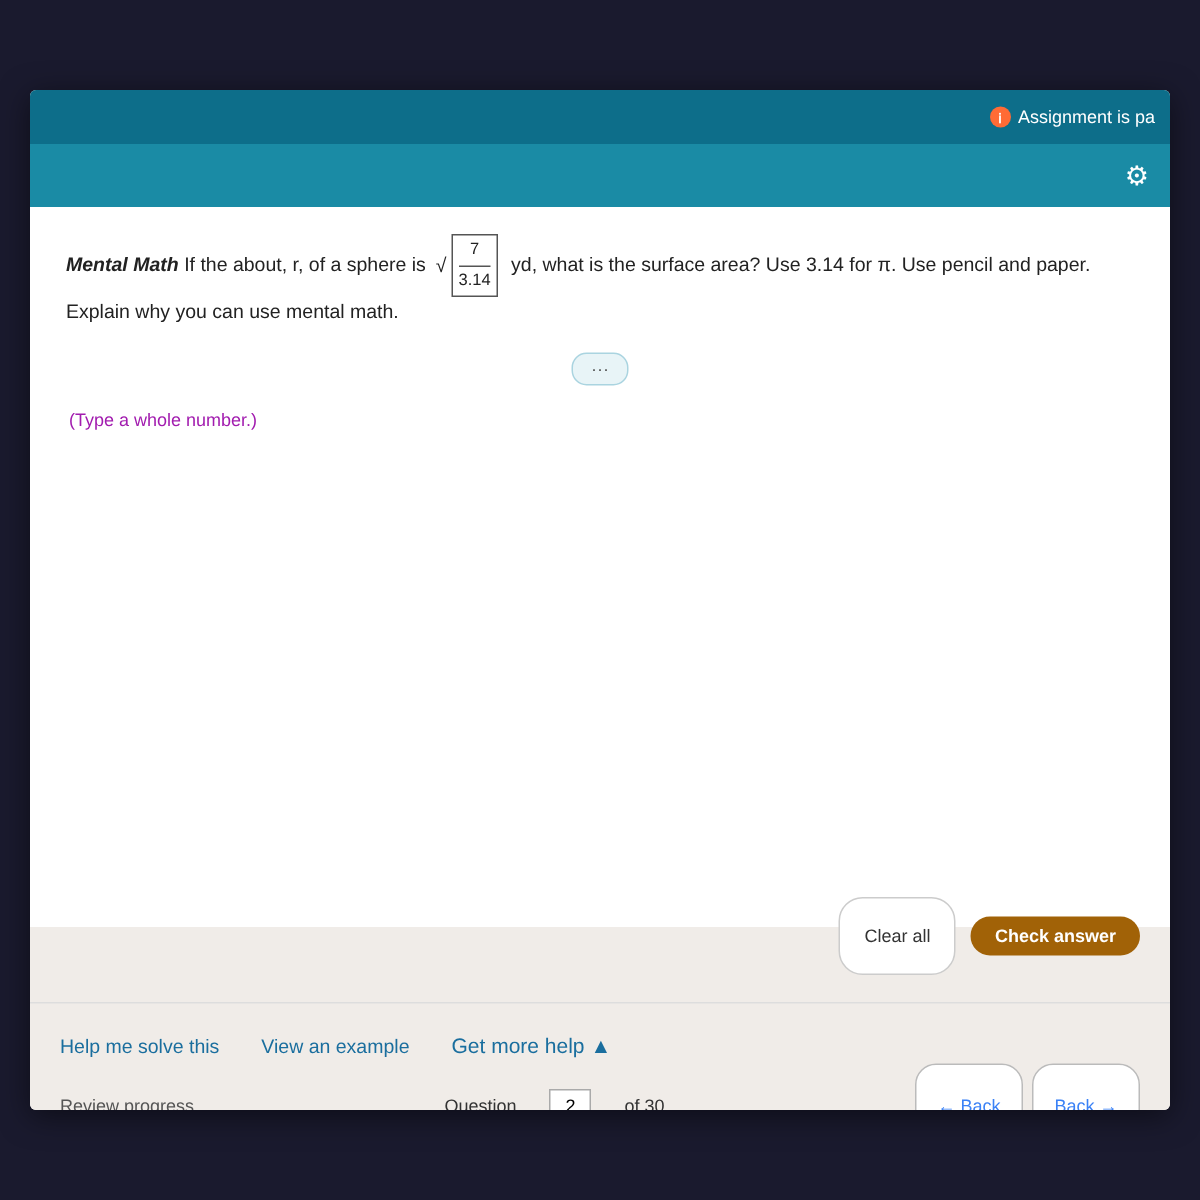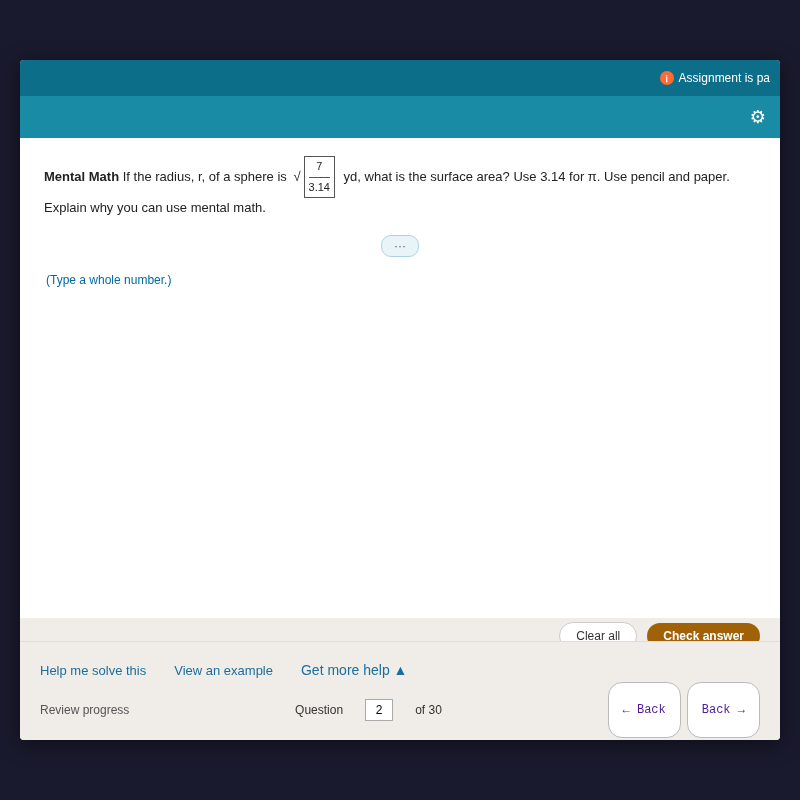--- a/index.html
+++ b/index.html
@@ -84,20 +84,21 @@
 
     .question-text {
       font-size: 13px;
       color: #222;
       line-height: 1.6;
       margin-bottom: 16px;
     }
 
     .question-text strong {
       font-weight: bold;
+      font-style: italic;
     }
 
     .fraction-wrapper {
       display: inline-flex;
       align-items: center;
       margin: 0 3px;
     }
 
     .sqrt-symbol {
       font-size: 13px;
@@ -157,40 +158,40 @@
       width: 32px;
       height: 22px;
       border: 1px solid #555;
       background: white;
       text-align: center;
       font-size: 13px;
     }
 
     .type-hint {
       font-size: 12px;
-      color: #0369a1;
+      color: #a21caf;
       margin-top: 4px;
       margin-left: 2px;
     }
 
     
     .action-bar {
       position: absolute;
       bottom: 90px;
       right: 20px;
       display: flex;
       gap: 10px;
       align-items: center;
     }
 
     .btn-clear {
       background: white;
       border: 1px solid #ccc;
       border-radius: 16px;
-      padding: 6px 16px;
+      padding: 18px 16px;
       font-size: 12px;
       color: #333;
       cursor: pointer;
     }
 
     .btn-check {
       background: #a16207;
       border: none;
       border-radius: 16px;
       padding: 6px 16px;
@@ -199,21 +200,21 @@
       cursor: pointer;
       font-weight: bold;
     }
 
     
     .footer-bar {
       position: absolute;
       bottom: 0;
       left: 0;
       right: 0;
-      height: 99px;
+      height: 72px;
       background: #f0ece8;
       border-top: 1px solid #ddd;
       display: flex;
       flex-direction: column;
     }
 
     .help-row {
       display: flex;
       align-items: center;
       gap: 28px;
@@ -268,23 +269,22 @@
       display: flex;
       gap: 6px;
     }
 
     .btn-nav {
       background: white;
       border: 1px solid #bbb;
       border-radius: 14px;
       padding: 20px 14px;
       font-size: 12px;
-      color: #4c1d95;
-      cursor: pointer;
-      font-family: Liberation Mono, monospace;
+      color: #3b82f6;
+      cursor: pointer;
     }
 
     .divider-line {
       width: 100%;
       height: 1px;
       background: #ddd;
       margin-bottom: 6px;
     }
   </style>
 </head>
@@ -302,21 +302,21 @@
   </div>
 
   <div class="second-bar">
     <span class="gear-icon">⚙</span>
   </div>
 
   <div class="content-area">
 
     <div class="question-text">
       <strong>Mental Math</strong>
-      <span> If the radius, r, of a sphere is</span>
+      <span> If the about, r, of a sphere is</span>
       <span class="fraction-wrapper">
         <span class="sqrt-symbol">√</span>
         <span class="fraction">
           <span class="numerator">7</span>
           <span class="denominator">3.14</span>
         </span>
       </span>
       <span>yd, what is the surface area? Use 3.14 for π. Use pencil and paper. Explain why you can use mental math.</span>
     </div>
 

